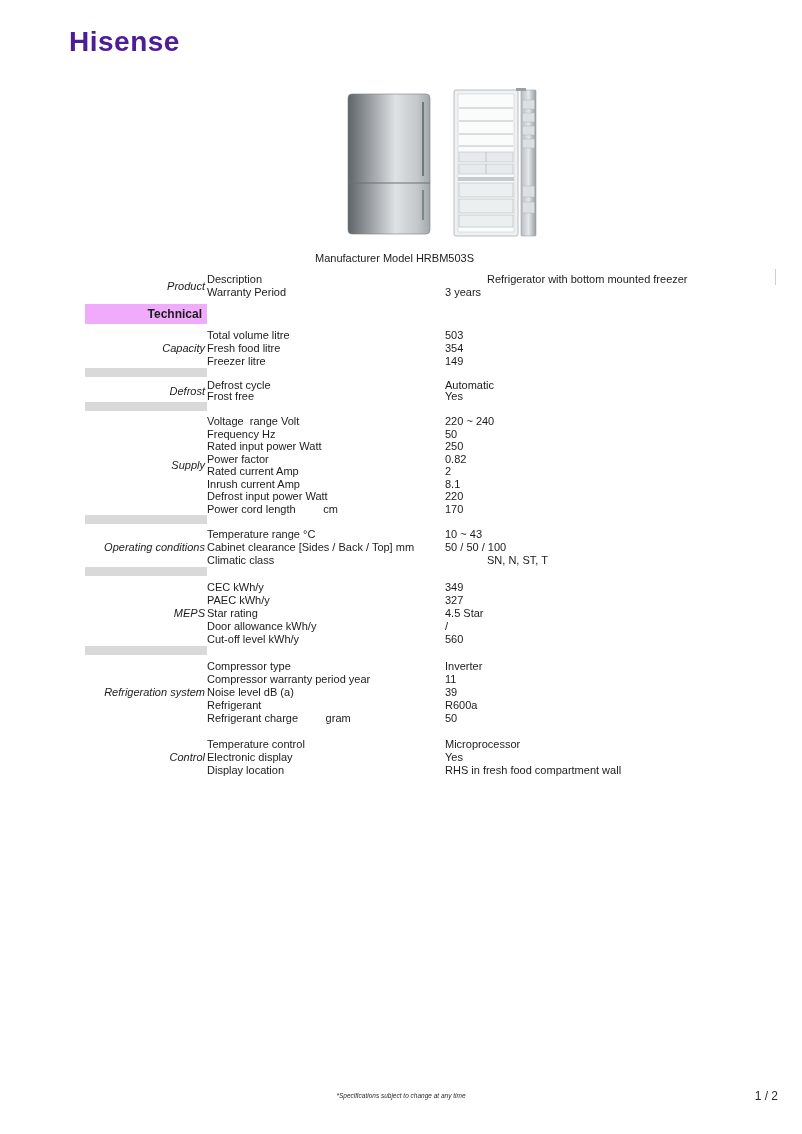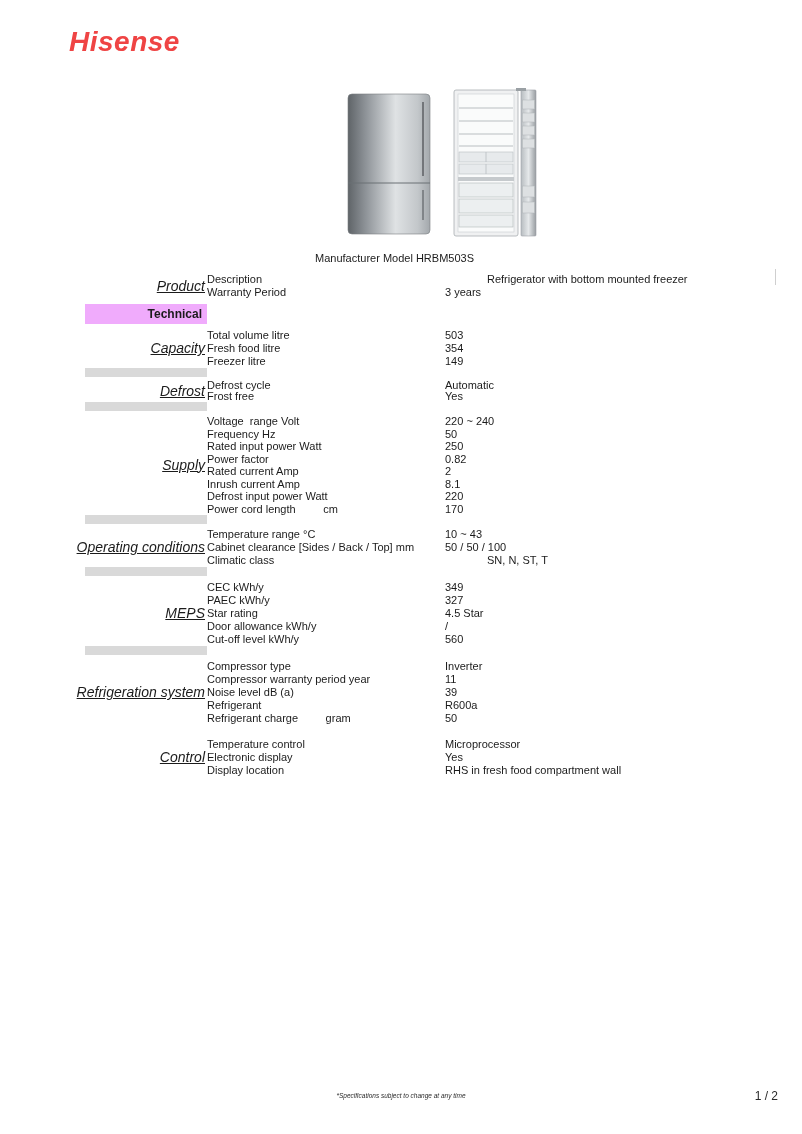--- a/index.html
+++ b/index.html
@@ -12,21 +12,21 @@
 
   .fridge-wrap { position:absolute; left:342px; top:82px; }
 
   .specs { position:absolute; top:252px; left:0; width:802px; font-size:11px; line-height:13px;margin-left:17px; }
 
   .model-line { margin-left:190px; width:375px; text-align:center; line-height:13px; margin-bottom:8px; }
   .model-line span { white-space:pre; }
 
   .section { display:flex; }
   .left { width:190px; display:flex; align-items:center; justify-content:flex-end; padding-right:2px; flex:0 0 190px; }
-  .sec-label { font-style:italic; font-size:14px;text-decoration:underline; }
+  .sec-label { font-style:italic; font-size:11px; }
 
   .rows { flex:1; }
   .row { display:flex; line-height:13px; }
   .rlabel { width:234px; flex:0 0 234px; text-align:left; white-space:pre; }
   .rvalue { padding-left:4px; white-space:pre; }
   .row.indent .rvalue { padding-left:46px; }
 
   .technical-bar { margin:5px 0 0 68px; width:122px; height:20px; background:#f0abfc;
                    font-weight:700; font-size:12px; line-height:20px; text-align:right; padding-right:5px; }
   .divider { margin-left:68px; width:122px; height:9px; background:#d9d9d9; }
@@ -45,21 +45,21 @@
                  font-size:6.5px; font-style:italic; color:#2a2a2a; }
   .page-num { position:absolute; right:24px; top:1089px; font-size:12px; color:#2a2a2a; }
 
   .artifact-line { position:absolute; left:775px; top:269px; width:1px; height:16px; background:#cfcfcf; }
 </style>
 </head>
 <body>
 
 <div class="page">
 
-  <div class="logo" style="color: #ef4444; font-style: italic;">Hisense</div>
+  <div class="logo" style="color: #4c1d95;">Hisense</div>
 
   <div class="fridge-wrap">
     <svg width="210" height="162" viewBox="0 0 210 162">
       <defs>
         <linearGradient id="doorGrad" x1="0" y1="0" x2="1" y2="0">
           <stop offset="0" stop-color="#5f6468"></stop>
           <stop offset="0.22" stop-color="#8f9499"></stop>
           <stop offset="0.58" stop-color="#dfe2e4"></stop>
           <stop offset="0.85" stop-color="#c3c7ca"></stop>
           <stop offset="1" stop-color="#a3a8ac"></stop>

